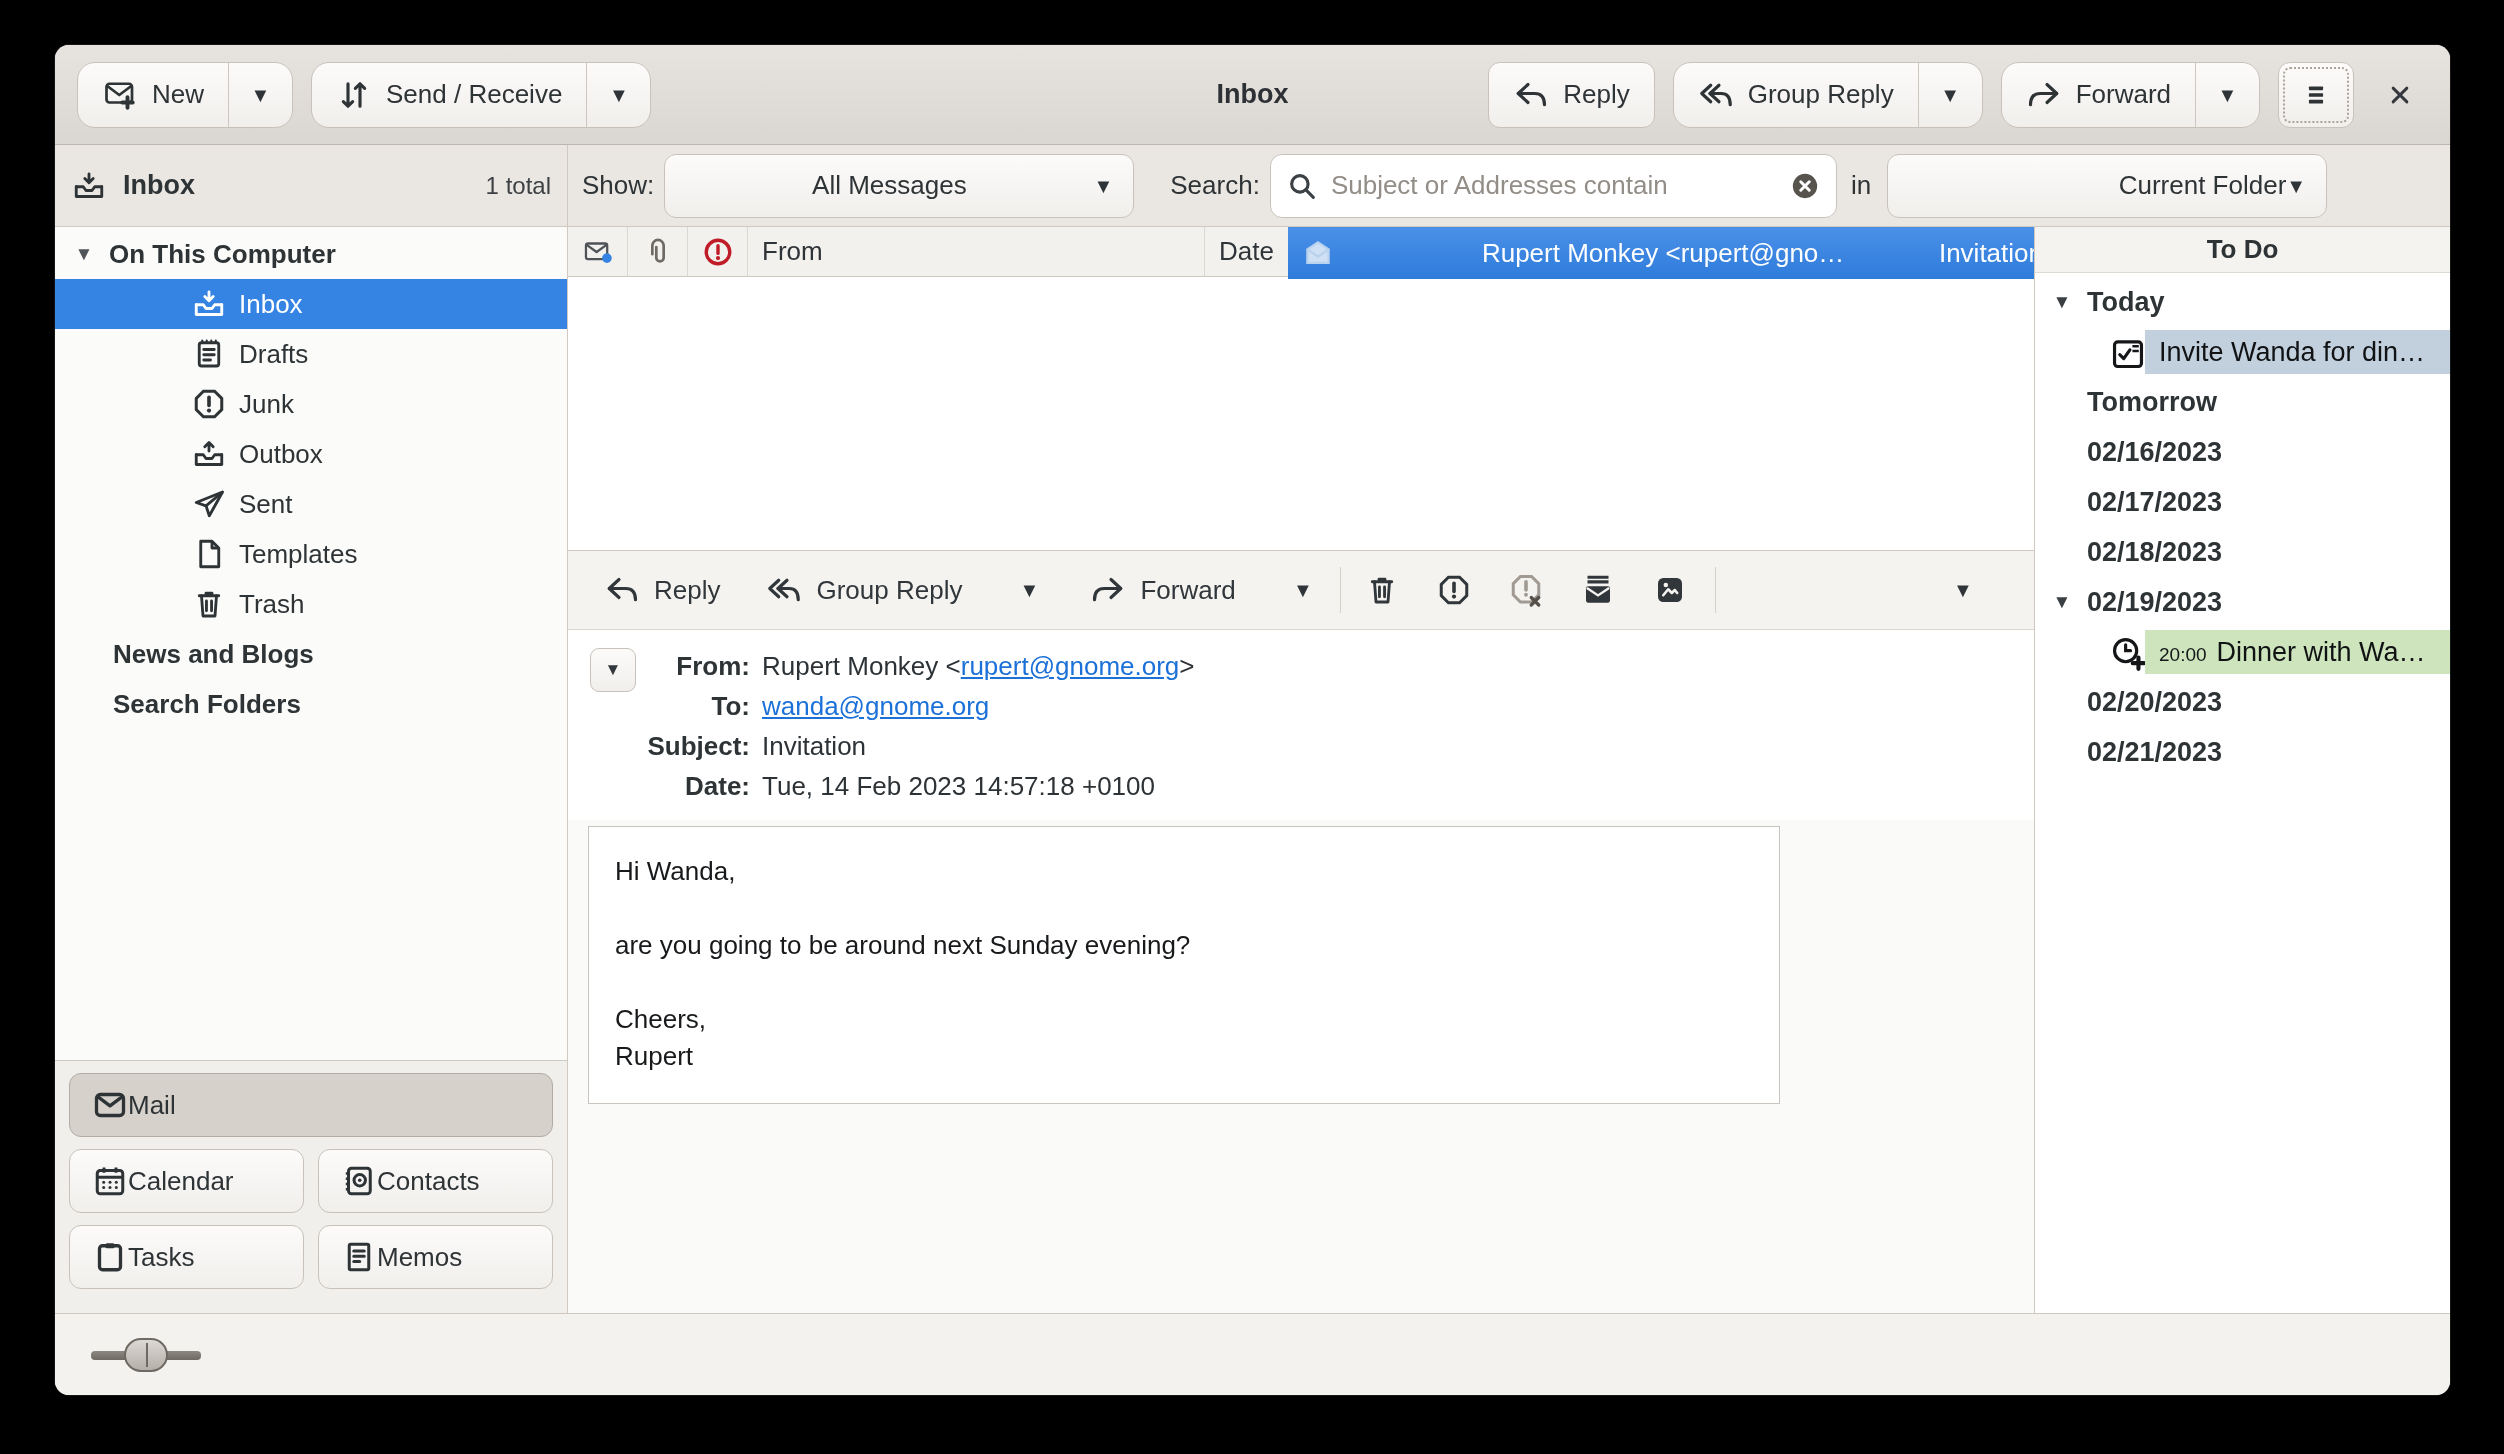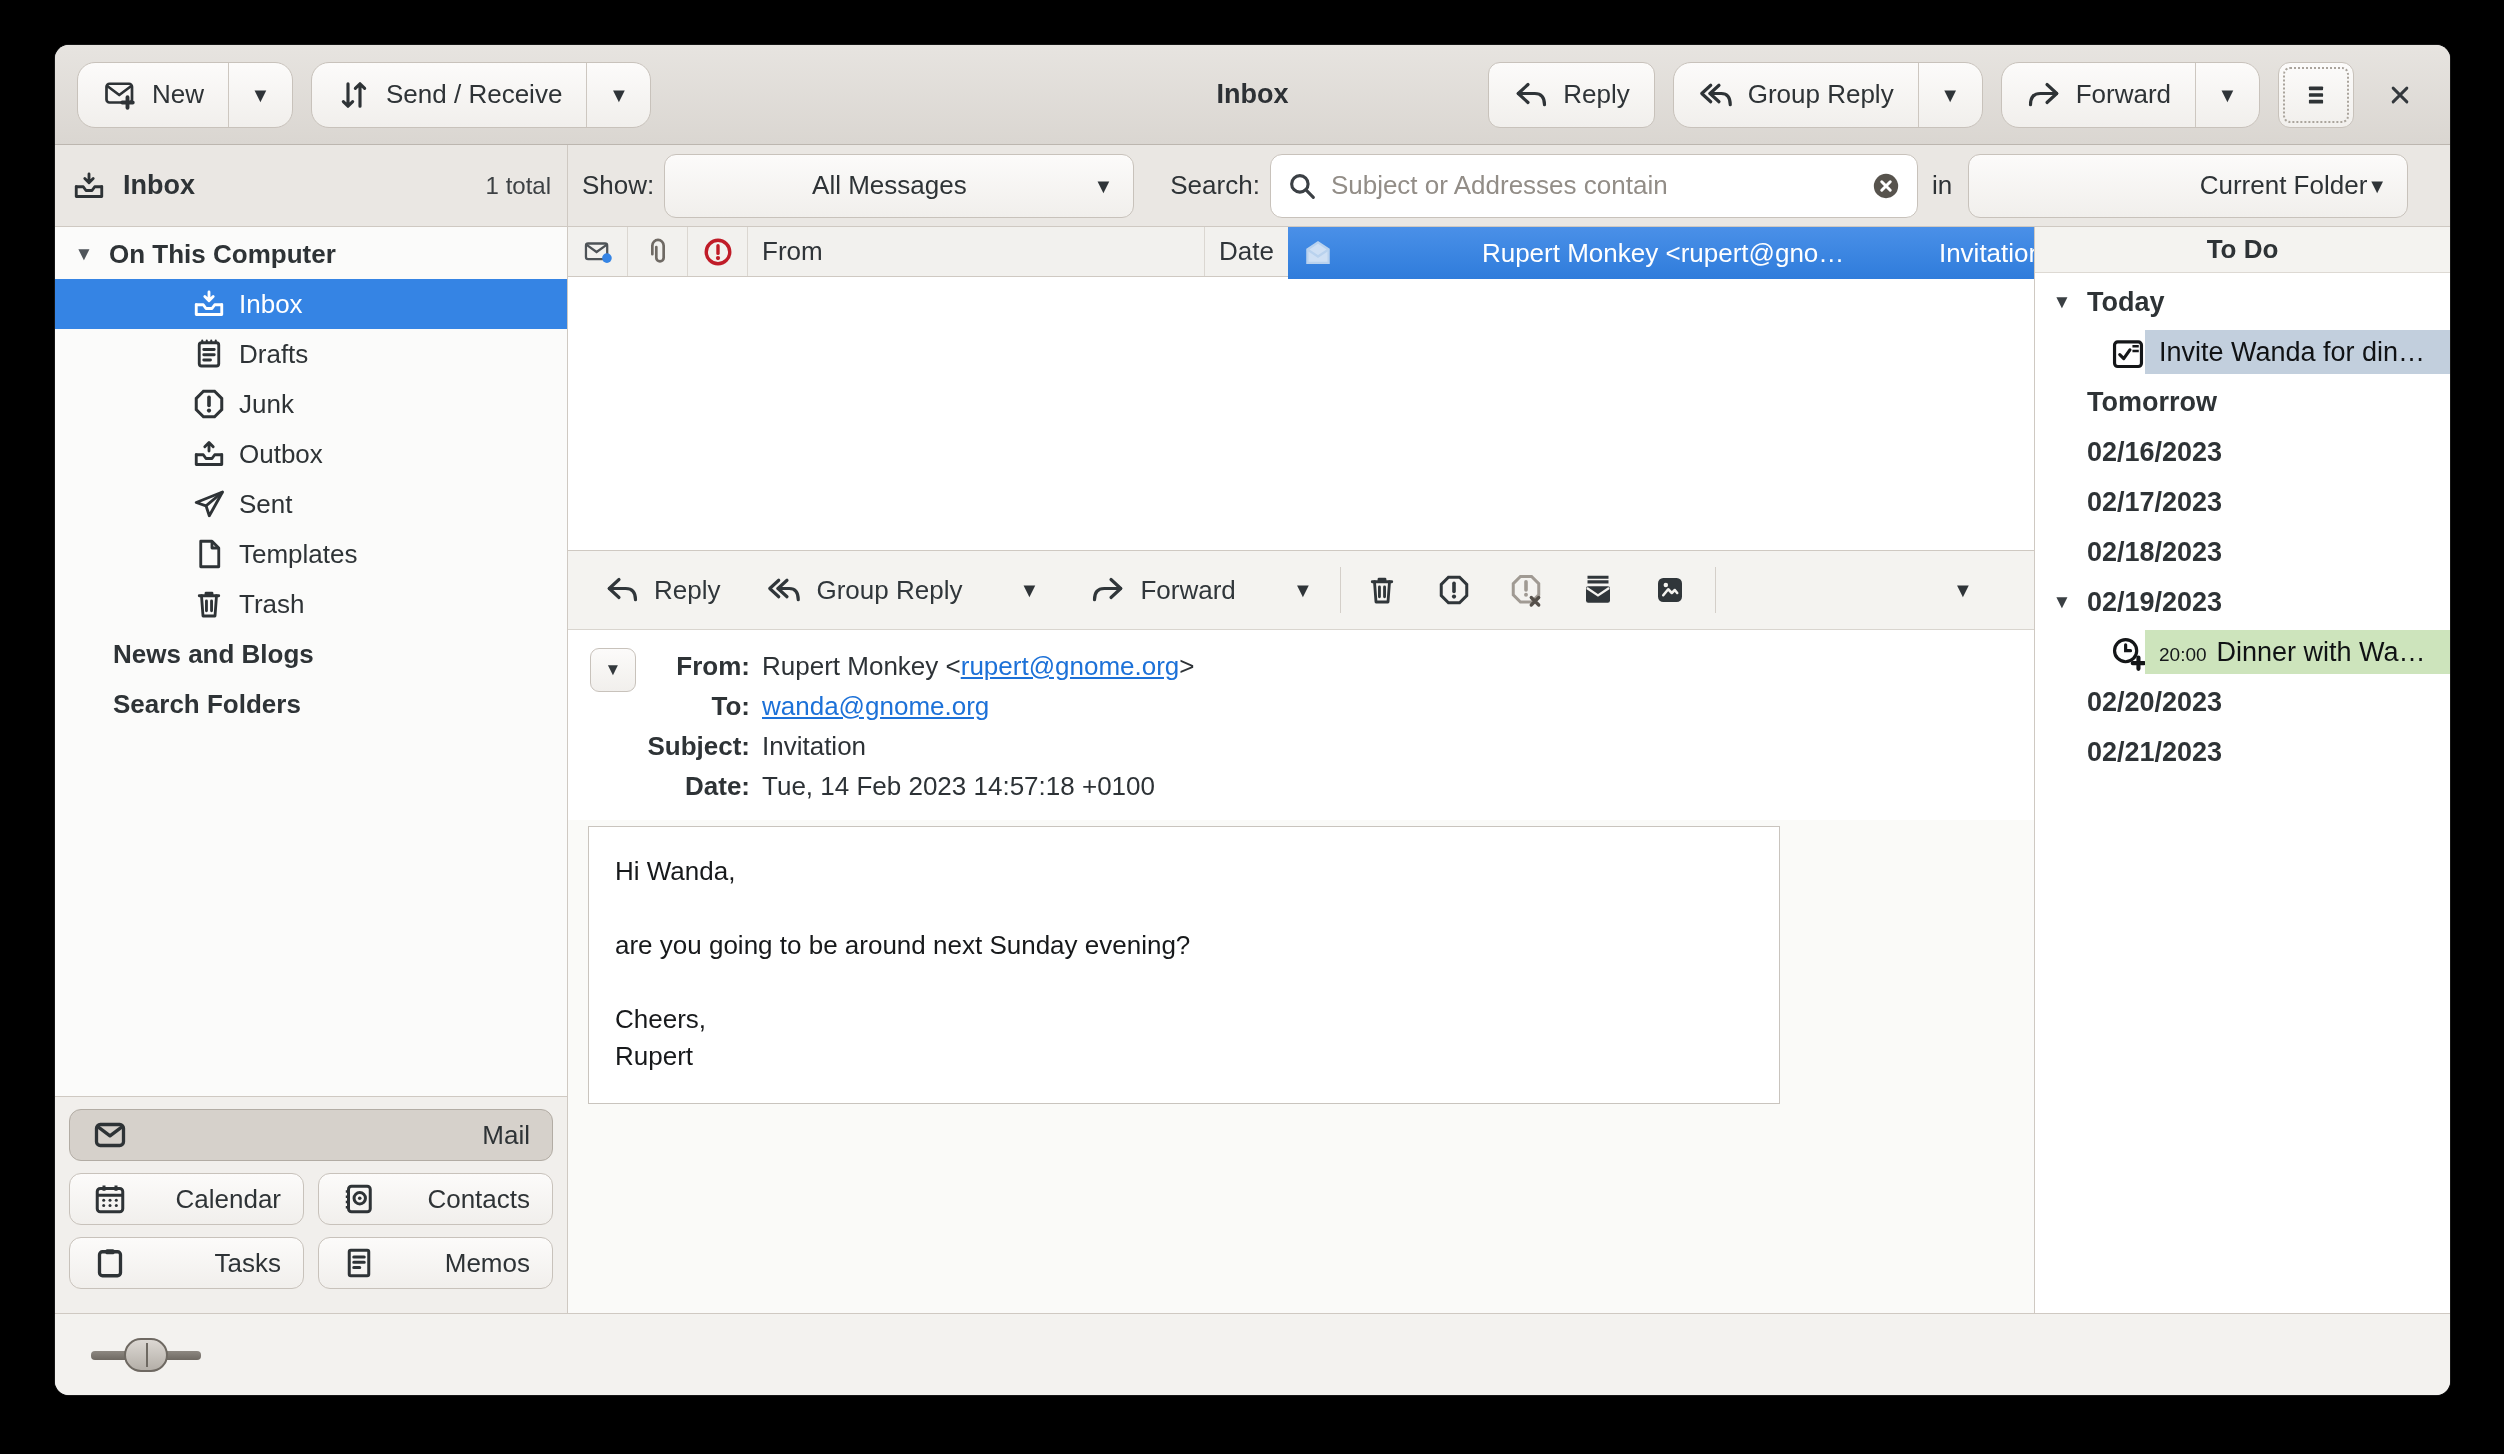--- a/index.html
+++ b/index.html
@@ -43,43 +43,43 @@
     display:flex; align-items:center; padding:0 16px; gap:16px; }
   .fb-folder .name { font-weight:bold; font-size:27px; }
   .fb-folder .total { margin-left:auto; font-size:24px; color:#3d4144; }
   .fb-label { font-size:26px; margin-left:14px; flex:none; }
   .dropdown { display:flex; align-items:center; height:64px;
     background:linear-gradient(#fcfbfa,#f1efec); border:1px solid #c8c2bb; border-radius:12px;
     font-size:26px; padding:0 20px; }
   .dropdown .val { flex:1; text-align:center; }
   .dd-show { width:470px; margin-left:10px; }
   .dd-scope { width:440px; margin-left:16px; margin-right:20px; }
-  .search-entry { display:flex; align-items:center; width:648px; height:64px; background:#fff;
+  .search-entry { display:flex; align-items:center; width:567px; height:64px; background:#fff;
     border:1px solid #c8c2bb; border-radius:12px; margin-left:10px; padding:0 14px; gap:12px; }
   .search-entry input { flex:1; border:none; outline:none; background:transparent;
     font-family:inherit; font-size:26px; color:#3a3f43; min-width:0; }
   .search-entry input::placeholder { color:#928d87; }
 
   
   .main { flex:1; display:flex; min-height:0; }
 
   
   .sidebar { flex:none; width:513px; border-right:1px solid #cfc9c2; background:#fbfbfa;
     display:flex; flex-direction:column; }
   .tree { flex:1; padding-top:2px; overflow:hidden; }
   .tree-row { height:50px; display:flex; align-items:center; font-size:26px; gap:12px; }
   .tree-row .twisty { width:26px; text-align:center; font-size:19px; color:#50555a; flex:none; }
   .tree-root { padding-left:16px; font-weight:bold; }
   .tree-folder { padding-left:136px; }
   .tree-folder.selected { background:#3584e4; color:#fff; }
   .tree-group { padding-left:58px; font-weight:bold; }
   .switcher { flex:none; border-top:1px solid #cfc9c2; background:#f1efec; padding:12px 14px 24px; }
-  .sw-btn { display:flex; align-items:center; height:52px; border-radius:12px;
+  .sw-btn { display:flex; align-items:center; height:64px; border-radius:12px;
     background:linear-gradient(#fcfbfa,#f1efec); border:1px solid #c8c2bb; font-size:26px;
-    padding:0 22px;justify-content:space-between; }
+    padding:0 22px; }
   .sw-btn.active { background:#d6d1cb; border-color:#b2aca4; }
   .sw-mail { width:100%; margin-bottom:12px; }
   .sw-grid { display:grid; grid-template-columns:1fr 1fr; gap:12px 14px; }
 
   
   .mailpane { flex:1; min-width:0; background:#fff; display:flex; flex-direction:column; }
   .msg-list { flex:none; height:323px; display:flex; flex-direction:row; }
   .list-header { flex:none; height:50px; background:#f2f1ee; border-bottom:1px solid #cfc9c2;
     display:flex; align-items:stretch; font-size:26px; color:#2f3438; }
   .hcell { display:flex; align-items:center; border-right:1px solid #dbd7d1; padding:0 14px; }

